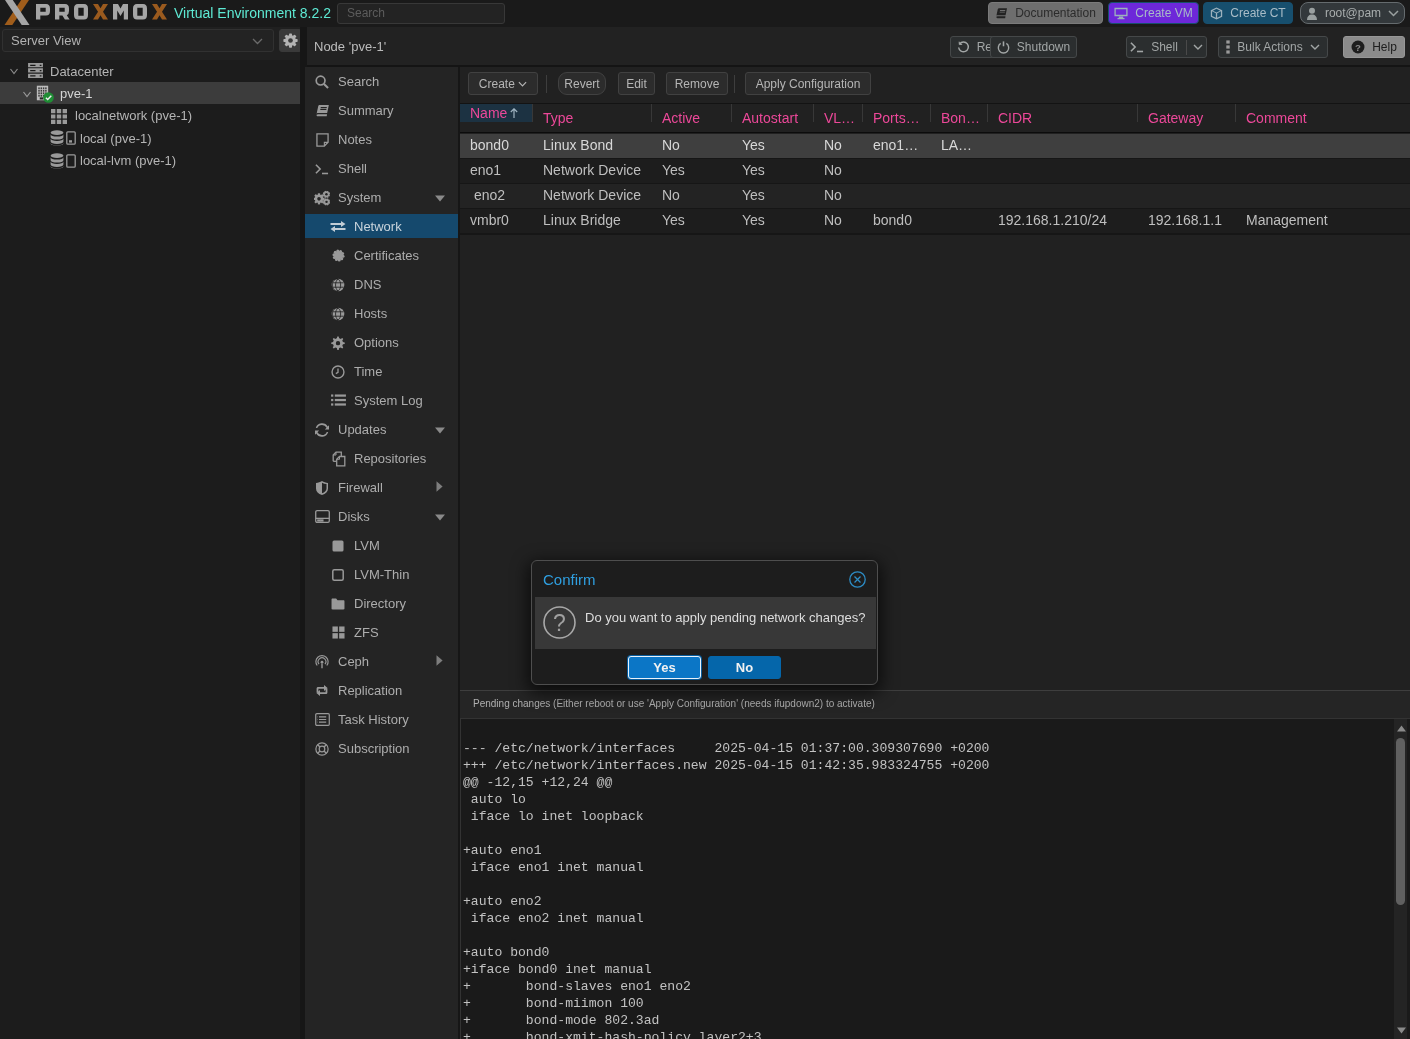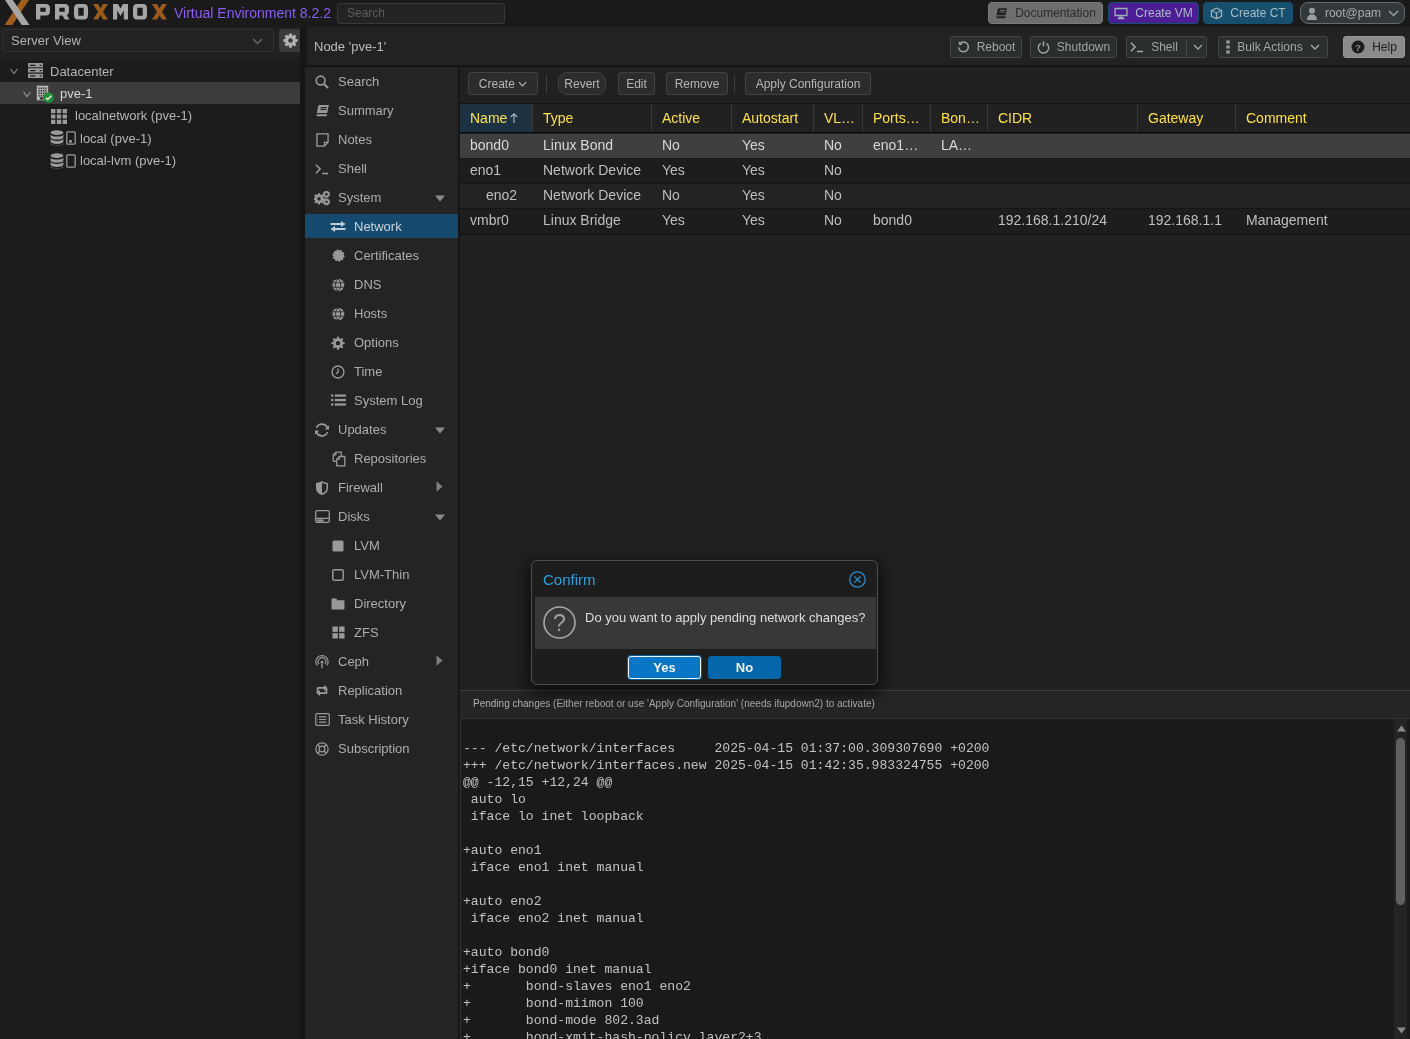--- a/index.html
+++ b/index.html
@@ -1,21 +1,21 @@
 <!DOCTYPE html>
 <html><head>
 <meta charset="utf-8">
 <style>
 * { margin:0; padding:0; box-sizing:border-box; }
 html,body { width:1410px; height:1039px; overflow:hidden; background:#161616;
   font-family:"Liberation Sans",sans-serif; }
 .abs { position:absolute; }
 
 #topbar { position:absolute; left:0; top:0; width:1410px; height:27px; background:#1a1a1a; }
-#vetext { position:absolute; left:174px; top:5px; font-size:14px; color:#8b5cf6; }
+#vetext { position:absolute; left:174px; top:5px; font-size:14px; color:#5eead4; }
 #topsearch { position:absolute; left:337px; top:3px; width:168px; height:21px; background:#232323;
   border:1px solid #383838; border-radius:3px; color:#5c5c5c; font-size:12px; line-height:19px; padding-left:9px; }
 .tbtn { position:absolute; top:2px; height:22px; border-radius:4px; font-size:12px;
   display:flex; align-items:center; justify-content:center; gap:7px; color:#d6d6d6; }
 
 #svbar { position:absolute; left:0; top:27px; width:300px; height:33px; background:#202020; }
 #svcombo { position:absolute; left:2px; top:2px; width:272px; height:23px; background:#232323;
   border:1px solid #313131; border-radius:3px; color:#b2b2b2; font-size:13px; line-height:21px; padding-left:8px; }
 #svgear { position:absolute; left:279px; top:2px; width:23px; height:23px; background:#3a3a3a;
   border:1px solid #3a3a3a; border-radius:3px; color:#b3b3b3; display:flex; align-items:center; justify-content:center; }
@@ -42,21 +42,21 @@
 .mcaret { position:absolute; right:13px; color:#8f8f8f; }
 
 #content { position:absolute; left:460px; top:67px; width:950px; height:972px; background:#212121; }
 #toolbar { position:absolute; left:0; top:0; width:950px; height:37px; background:#212121; border-bottom:1px solid #131313; }
 .cbtn { position:absolute; top:5px; height:23px; background:#2c2c2c; border:1px solid #414141;
   border-radius:3px; font-size:12px; color:#b5b5b5; display:flex; align-items:center; justify-content:center; }
 .tsep { position:absolute; top:8px; width:1px; height:18px; background:#3e3e3e; }
 
 #thead { position:absolute; left:0; top:37px; width:950px; height:29px; background:#212121;
   border-bottom:1px solid #0c0c0c; }
-.hcell { position:absolute; top:0; height:28px; line-height:28px; font-size:14px; color:#fde047;
+.hcell { position:absolute; top:0; height:18px; line-height:28px; font-size:14px; color:#ec4899;
   padding-left:10px; border-right:1px solid #383838; }
 .trow2 { position:absolute; left:0; width:950px; height:25.5px; font-size:14px; color:#bfbfbf; }
 .tcell { position:absolute; top:0; height:23px; line-height:23px; padding-left:10px; }
 
 #pendhdr { position:absolute; left:0; top:623px; width:950px; height:28px; background:#252525;
   border-top:1px solid #3e3e3e; color:#b0b0b0; font-size:10px; line-height:26px; padding-left:13px; }
 #diff { position:absolute; left:0; top:651px; width:950px; height:321px; background:#1a1a1a;
   border-left:1px solid #333; border-top:1px solid #333; }
 #difftext { position:absolute; left:2px; top:21px; font-family:"Liberation Mono",monospace;
   font-size:13.1px; line-height:17px; color:#c2c2c2; white-space:pre; }
@@ -92,21 +92,21 @@
   </svg>
   <div id="vetext">Virtual Environment 8.2.2</div>
   <div id="topsearch">Search</div>
   <div class="tbtn" style="left:988px;width:115px;background:#6e6e6e;border:1px solid #7b7b7b;color:#2b2b2b;">
     <svg width="13" height="13" viewBox="0 0 16 16" fill="#222222">
         <path d="M5 1.5 C4.2 1.5 3.6 2 3.4 2.8 L1.6 11.5 C1.4 10.9 2.2 10.2 3 10.2 L13 10.2 L14.8 1.5 Z M1.6 11.8 C1.4 12.8 2 13.7 3 13.7 L12.5 13.7 L12.9 11.5 L3.2 11.5 C2.4 11.5 1.8 12.2 1.6 11.8 Z"></path>
         <path d="M6.2 3.6 h6.5 l-0.25 1.2 h-6.5 Z M5.8 5.7 h6.5 l-0.25 1.2 h-6.5 Z" fill="#6e6e6e"></path>
       </svg>
     Documentation
   </div>
-  <div class="tbtn" style="left:1108px;width:91px;background:#4c1d95;border:1px solid #174f6e;color:#a9bcc7;">
+  <div class="tbtn" style="left:1108px;width:91px;background:#6d28d9;border:1px solid #174f6e;color:#a9bcc7;">
     <svg width="14" height="13" viewBox="0 0 16 14" fill="#9db1bd">
         <path d="M0.5 0.5 h15 v9.5 h-15 Z M2 2 v6.5 h12 v-6.5 Z" fill-rule="evenodd"></path>
         <path d="M5.5 10.5 h5 v1.5 h1.5 v1.5 h-8 v-1.5 h1.5 Z"></path>
       </svg>
     Create VM
   </div>
   <div class="tbtn" style="left:1203px;width:90px;background:#174f6e;border:1px solid #174f6e;color:#a9bcc7;">
     <svg width="13" height="13" viewBox="0 0 16 16" fill="#9db1bd">
         <path d="M8 0.5 L15 4 L15 12 L8 15.5 L1 12 L1 4 Z M2.6 5.3 L7.2 7.55 L7.2 13.3 L2.6 11 Z M13.4 5.3 L8.8 7.55 L8.8 13.3 L13.4 11 Z M8 2.3 L12.6 4.55 L8 6.8 L3.4 4.55 Z" fill-rule="evenodd"></path>
       </svg>
@@ -216,21 +216,21 @@
 <div id="splitter"></div>
 <div id="nodehdr">
   <div id="nodetitle">Node 'pve-1'</div>
   <div class="hbtn" style="left:643px;width:72px;">
     <svg width="13" height="13" viewBox="0 0 16 16" fill="none" stroke="currentColor" stroke-width="1.8">
         <path d="M3.2 3.5 A6 6 0 1 1 2 8"></path>
         <path d="M2.6 0.8 L2.8 4.4 L6.4 4.2" fill="currentColor" stroke-width="1"></path>
       </svg>
     Reboot
   </div>
-  <div class="hbtn" style="left:723px;width:87px;justify-content:center;">
+  <div class="hbtn" style="left:683px;width:87px;justify-content:center;">
     <svg width="13" height="13" viewBox="0 0 16 16" fill="none" stroke="currentColor" stroke-width="1.7">
         <path d="M4.5 3 A6.4 6.4 0 1 0 11.5 3"></path>
         <path d="M8 0.5 L8 6.5" stroke-width="1.9"></path>
       </svg>
     Shutdown
   </div>
   <div class="hbtn" style="left:819px;width:81px;">
     <svg width="14" height="12" viewBox="0 0 15 12" fill="none" stroke="currentColor" stroke-width="1.7">
         <path d="M1 1.5 L5.5 6 L1 10.5"></path>
         <path d="M7.5 10.8 L14 10.8"></path>
@@ -511,21 +511,21 @@
     <div class="tcell" style="left:471px;width:57px;">LA…</div>
   </div>
   <div class="trow2" style="top:92px;background:#1d1d1d;border-bottom:2px solid #161616;">
     <div class="tcell" style="left:0;width:73px;">eno1</div>
     <div class="tcell" style="left:73px;width:119px;">Network Device</div>
     <div class="tcell" style="left:192px;width:80px;">Yes</div>
     <div class="tcell" style="left:272px;width:82px;">Yes</div>
     <div class="tcell" style="left:354px;width:49px;">No</div>
   </div>
   <div class="trow2" style="top:117px;background:#232323;border-bottom:2px solid #161616;">
-    <div class="tcell" style="left:16px;width:73px;">eno2</div>
+    <div class="tcell" style="left:4px;width:73px;">eno2</div>
     <div class="tcell" style="left:73px;width:119px;">Network Device</div>
     <div class="tcell" style="left:192px;width:80px;">No</div>
     <div class="tcell" style="left:272px;width:82px;">Yes</div>
     <div class="tcell" style="left:354px;width:49px;">No</div>
   </div>
   <div class="trow2" style="top:142px;background:#1d1d1d;border-bottom:2px solid #161616;">
     <div class="tcell" style="left:0;width:73px;">vmbr0</div>
     <div class="tcell" style="left:73px;width:119px;">Linux Bridge</div>
     <div class="tcell" style="left:192px;width:80px;">Yes</div>
     <div class="tcell" style="left:272px;width:82px;">Yes</div>

